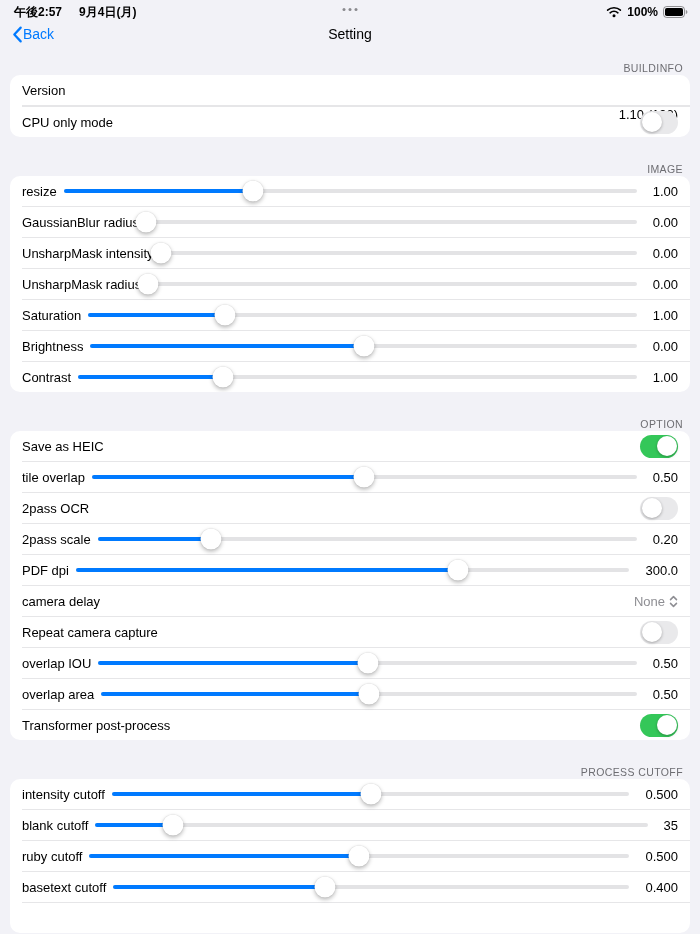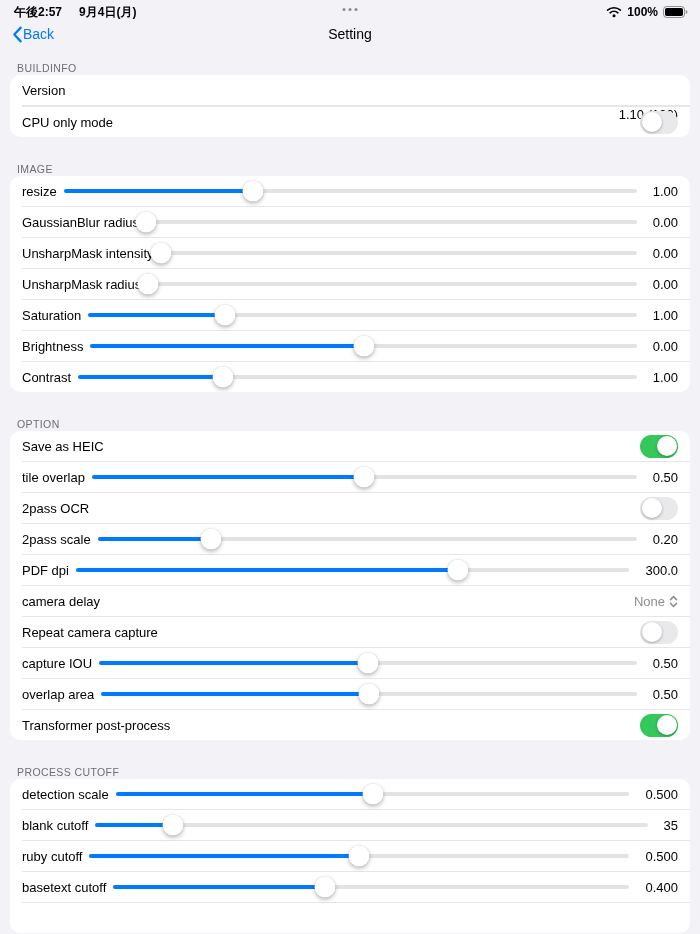--- a/index.html
+++ b/index.html
@@ -22,21 +22,21 @@
   .sb-right { margin-left: auto; display: flex; align-items: center; gap: 5px; }
   
   .nav { height: 28px; display: flex; align-items: center; padding: 0 12px; position: relative; }
   .back { display: flex; align-items: center; color: #007aff; font-size: 14px; cursor: pointer; }
   .nav-title {
     position: absolute; left: 0; right: 0; text-align: center;
     font-weight: 400; font-size: 14px; pointer-events: none;
   }
   
   main { display: block; }
-  .section { margin-top: 25px; }
+  .section { margin-top: 25px; text-align: right; }
   .section:first-child { margin-top: 13px; }
   .section-title {
     height: 14px; line-height: 14px; font-size: 10.5px; color: #6d6d72;
     padding: 0 17px; letter-spacing: 0.4px;
   }
   .card { background: #fff; border-radius: 10px; margin: 0 10px; overflow: hidden; }
   .row { height: 30px; display: flex; align-items: center; padding: 0 12px; font-size: 13px; }
   .sep { height: 1px; background: #e6e6e8; margin-left: 12px; }
   .label { white-space: nowrap; }
   .value { margin-left: 16px; white-space: nowrap; font-size: 13px; }
@@ -256,21 +256,21 @@
         </div>
         <div class="sep"></div>
         <div class="row">
           <span class="label">Repeat camera capture</span>
           <div class="toggle">
             <div class="knob"></div>
           </div>
         </div>
         <div class="sep"></div>
         <div class="row">
-          <span class="label">capture IOU</span>
+          <span class="label">overlap IOU</span>
           <div class="slider">
             <div class="track"></div>
             <div class="fill" style="width:50%"></div>
             <div class="thumb" style="left:50%"></div>
           </div>
           <span class="value">0.50</span>
         </div>
         <div class="sep"></div>
         <div class="row">
           <span class="label">overlap area</span>
@@ -287,21 +287,21 @@
           <div class="toggle on">
             <div class="knob"></div>
           </div>
         </div>
       </div>
     </section>
     <section class="section">
       <div class="section-title">PROCESS CUTOFF</div>
       <div class="card">
         <div class="row">
-          <span class="label">detection scale</span>
+          <span class="label">intensity cutoff</span>
           <div class="slider">
             <div class="track"></div>
             <div class="fill" style="width:50%"></div>
             <div class="thumb" style="left:50%"></div>
           </div>
           <span class="value">0.500</span>
         </div>
         <div class="sep"></div>
         <div class="row">
           <span class="label">blank cutoff</span>

